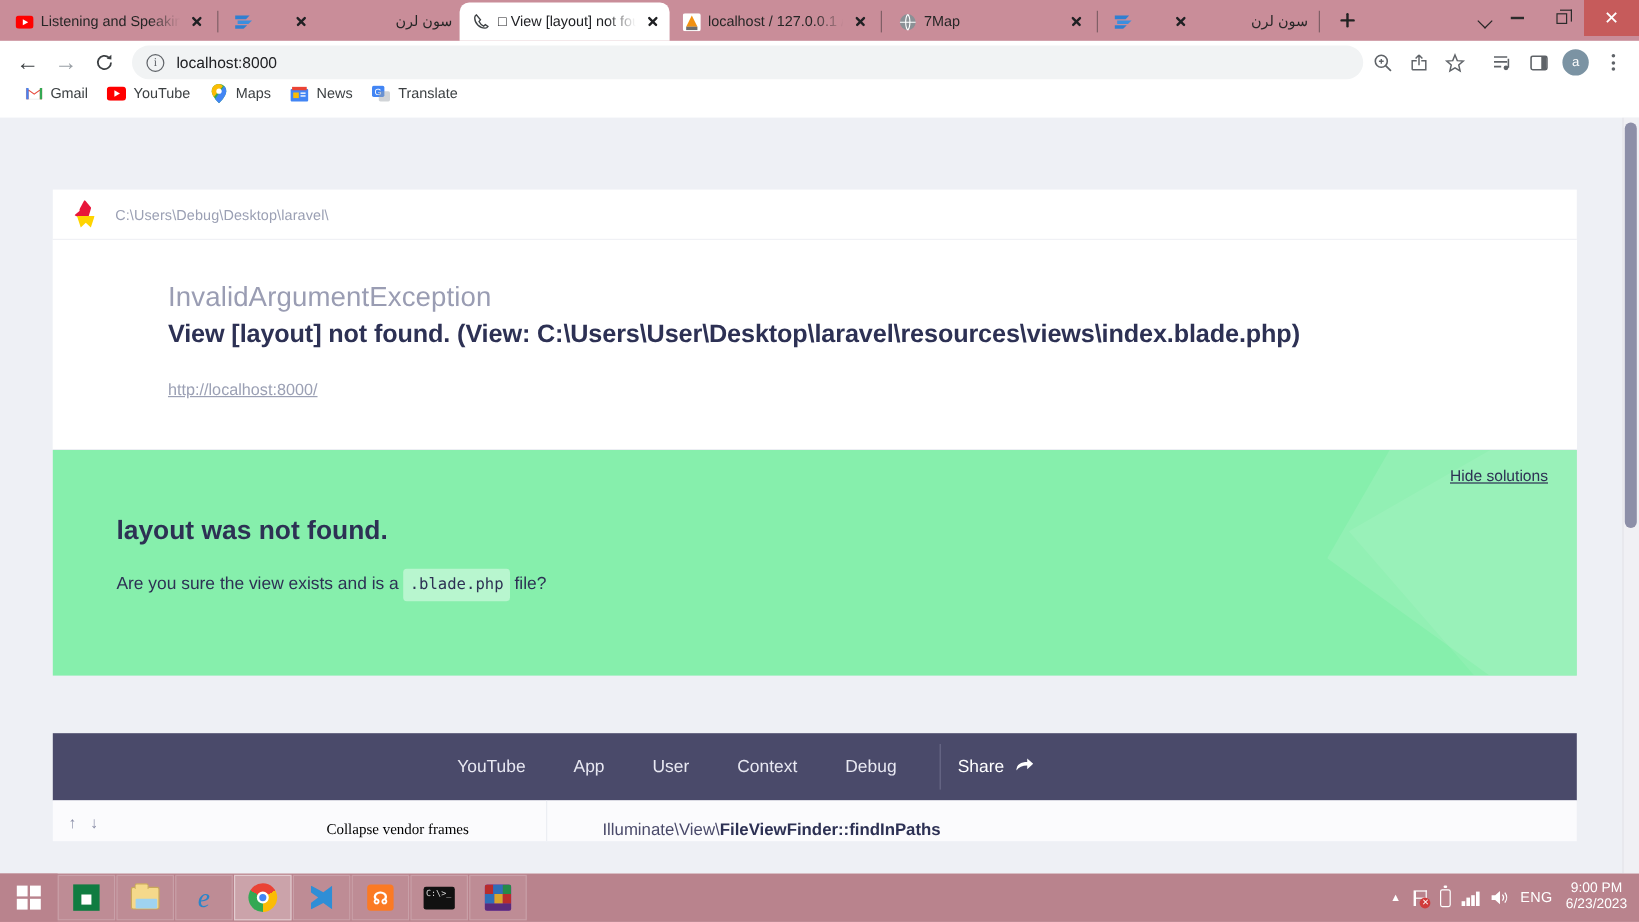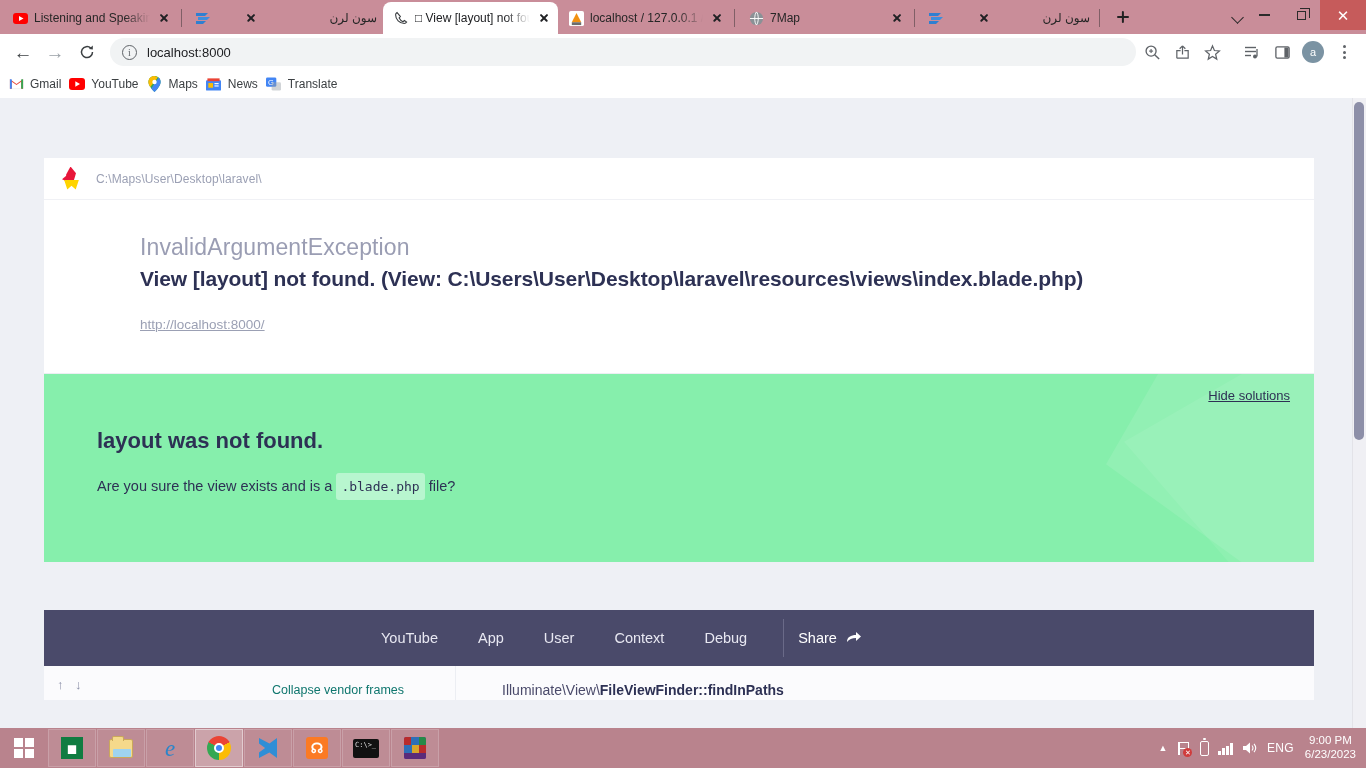--- a/index.html
+++ b/index.html
@@ -83,21 +83,21 @@
   .url { font-size:13px; color:#202124; }
   .tb-right { display:flex; align-items:center; gap:2px; margin-left:auto; }
   .tbicon { width:28px; height:28px; display:flex; align-items:center; justify-content:center;
     cursor:pointer; color:#5f6368; font-size:15px; }
   .avatar { width:22px; height:22px; border-radius:50%; background:#7b93a3; color:#fff;
     font-size:11px; display:flex; align-items:center; justify-content:center; margin:0 4px; cursor:pointer; }
   .kebab { display:flex; flex-direction:column; gap:2.4px; align-items:center; }
   .kebab i { width:3px; height:3px; border-radius:50%; background:#5f6368; display:block; }
 
   
-  .bookmarks { height:28px; background:#fff; display:flex; align-items:center; padding-left:8px; gap:8px; }
+  .bookmarks { height:28px; background:#fff; display:flex; align-items:flex-start; padding-left:20px; gap:16px; }
   .bm { display:flex; align-items:center; gap:6px; font-size:12px; color:#3c4043; cursor:pointer; }
   .bm-ico { width:16px; height:16px; display:flex; align-items:center; justify-content:center; font-size:11px; }
 
   
   .viewport { position:relative; height: 630px; background:#eef0f5; overflow:hidden; }
   .scrolltrack { position:absolute; right:0; top:0; width:14px; height:100%; background:#f0f0f4; border-left:1px solid #e3e3e8; }
   .scrollthumb { position:absolute; right:2px; top:4px; width:10px; height:338px; background:#8d8fa8; border-radius:5px; }
 
   
   .page { position:absolute; left:44px; top:60px; width:1270px; }
@@ -143,21 +143,21 @@
     color:#e8e8f2; cursor:pointer; border-radius:5px; }
   .ig-tab.sel { background:#3b3b5c; color:#fff; }
   .ig-sep { width:1px; height:38px; background:#6a6a88; margin: 0 14px 0 16px; }
   .ig-share { display:flex; align-items:center; gap:9px; font-size:14.5px; color:#fff; cursor:pointer; }
   .share-ico { font-size:15px; }
 
   
   .ig-below { background:#fbfbfd; height:34px; display:flex; position:relative; overflow:hidden; }
   .ig-left { width:412px; position:relative; border-right:1px solid #eceef3; }
   .updown { position:absolute; left:13px; top:11px; font-size:13px; color:#8b8fa8; letter-spacing:4px; }
-  .collapse { position:absolute; left:228px; top:17px; font-size:12.5px; color:#0f766e; white-space:nowrap; }
+  .collapse { position:absolute; left:228px; top:17px; font-size:12.5px; color:#000000; white-space:nowrap;font-family:Liberation Serif, serif; }
   .ig-right { flex:1; position:relative; }
   .frame-line { position:absolute; left:46px; top:16px; font-size:14px; color:#4a4a6a; white-space:nowrap; }
   .frame-line b { color:#2d3154; }
 
   
   .taskbar { position:absolute; left:0; bottom:0; width:1366px; height:40px; background:#b9838d;
     display:flex; align-items:center; }
   .start { width:48px; height:40px; background:#b9838d; display:flex; align-items:center; justify-content:center; cursor:pointer; }
   .winlogo { width:20px; height:20px; display:grid; grid-template-columns:1fr 1fr; grid-template-rows:1fr 1fr; gap:2.5px; }
   .winlogo i { background:#fff; display:block; }
@@ -437,21 +437,21 @@
 
     <div class="page">
 
       <div class="card-top">
         <div class="pathbar">
           <span class="flame">
             <span class="f-red"></span>
               <span class="f-red2"></span>
               <span class="f-yellow"></span>
           </span>
-          <span class="path-text">C:\Maps\User\Desktop\laravel\</span>
+          <span class="path-text">C:\Users\Debug\Desktop\laravel\</span>
         </div>
 
         <div class="err-body">
           <div class="exc-class">InvalidArgumentException</div>
           <div class="exc-msg">View [layout] not found. (View: C:\Users\User\Desktop\laravel\resources\views\index.blade.php)</div>
           <a class="exc-url">http://localhost:8000/</a>
         </div>
       </div>
 
       <div class="solution">

